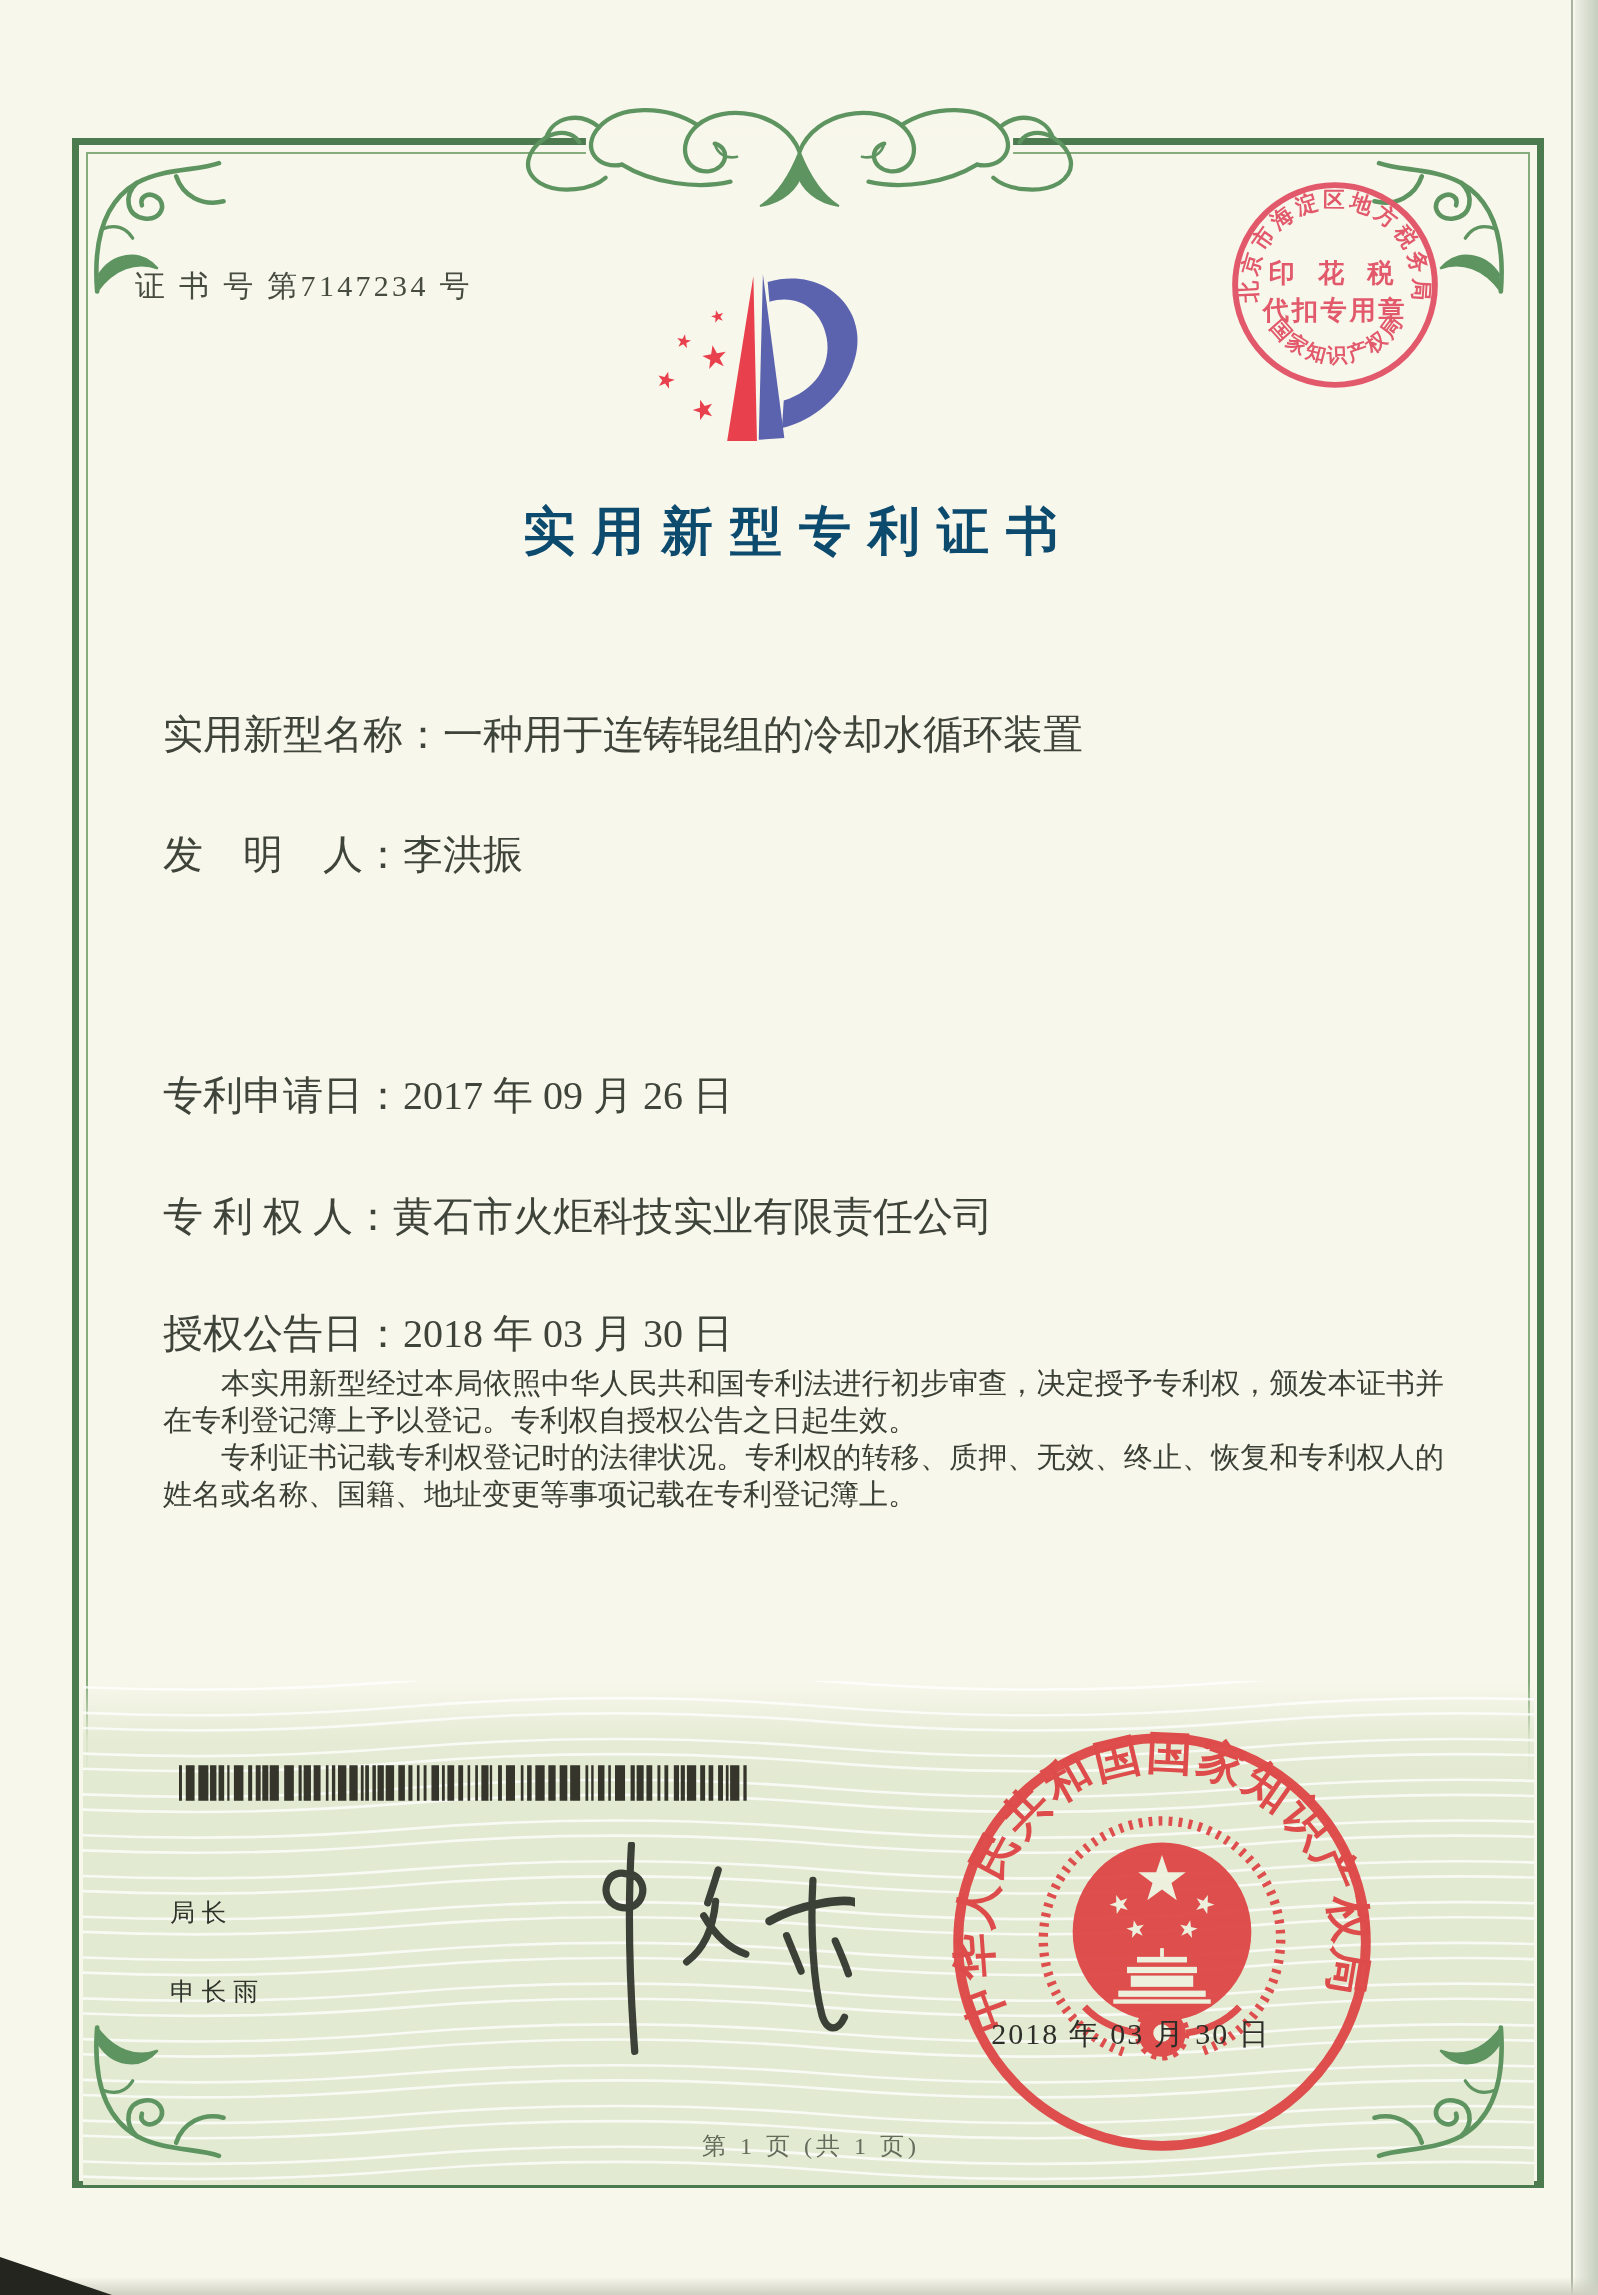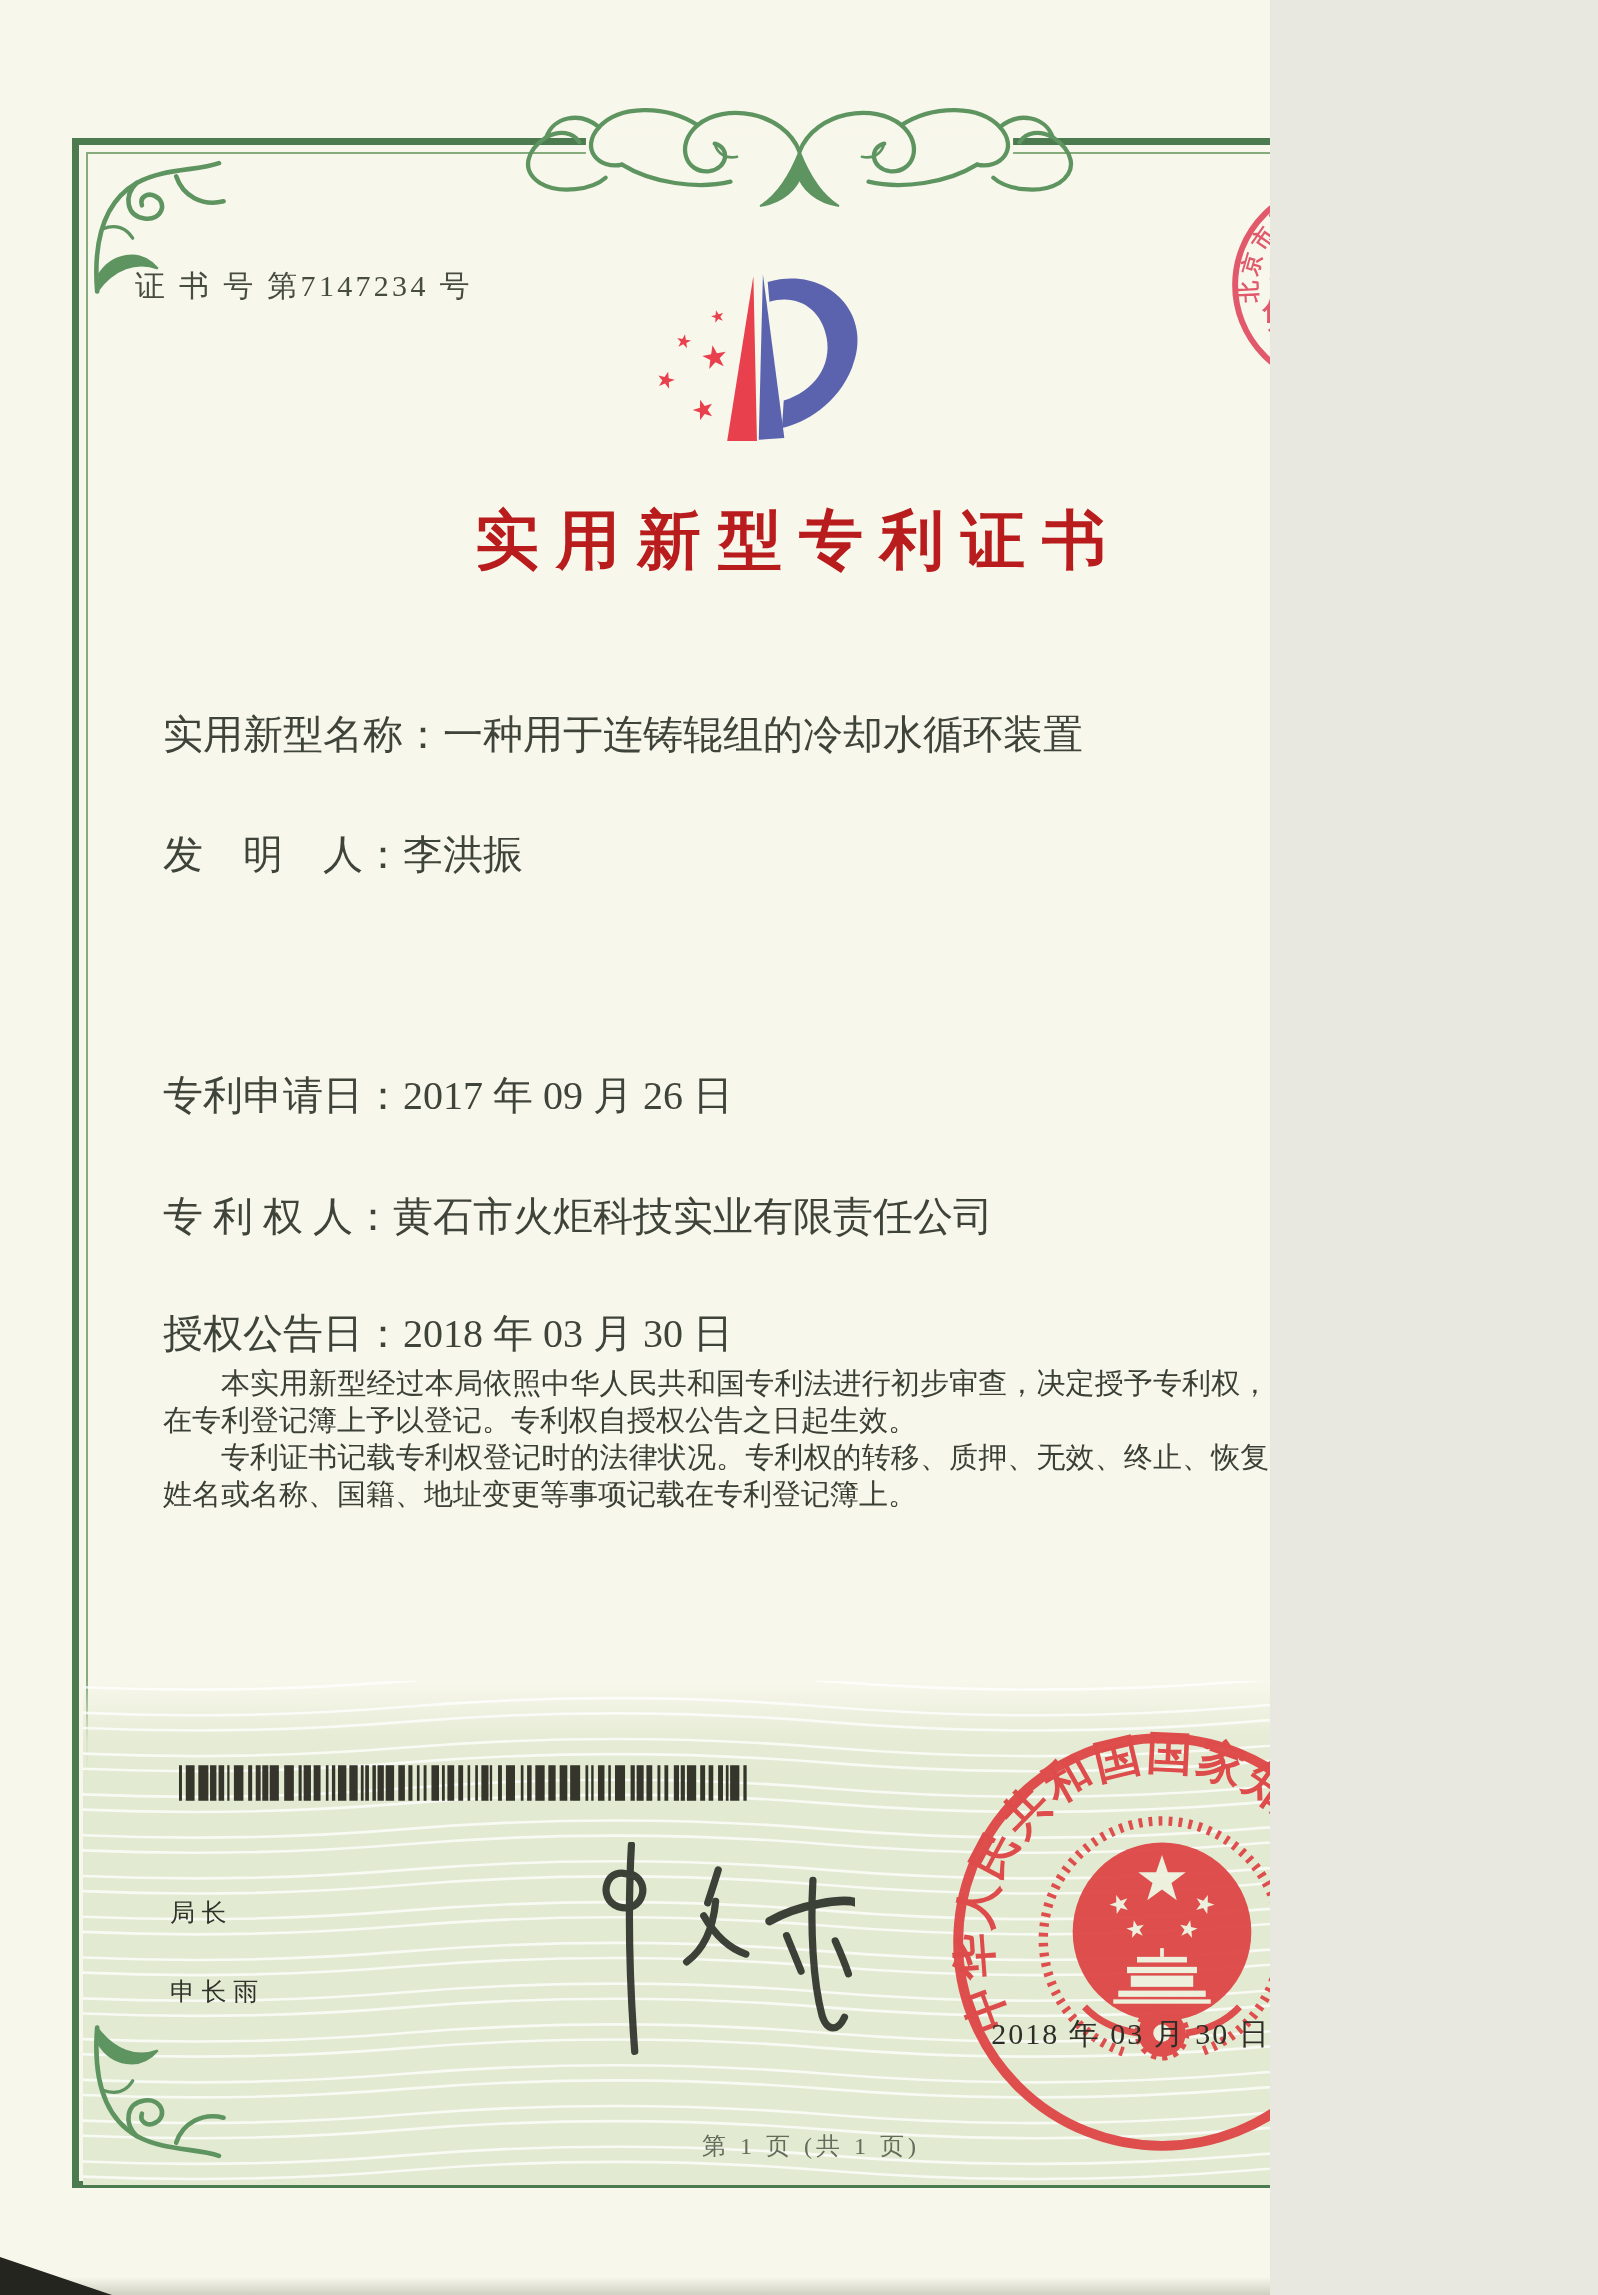--- a/index.html
+++ b/index.html
@@ -1,24 +1,24 @@
 <!DOCTYPE html>
 <html style="font-size:10.5px"><head>
 <meta charset="utf-8">
 <style>
   html,body{margin:0;padding:0;background:#e8e8e0;}
-  .page{position:relative;width:1270px;height:2295px;background:#f8f7ec;overflow:hidden;
+  .page{position:relative;width:1598px;height:2295px;background:#f8f7ec;overflow:hidden;
         font-family:"Liberation Serif","DejaVu Serif",serif;color:#3b4036;}
   .abs{position:absolute;}
   
   .border-outer{left:72px;top:138px;width:1472px;height:2050px;border:7.2px solid #4c7b50;box-sizing:border-box;}
   .border-inner{left:86px;top:152px;width:1444px;height:2022px;border:2px solid #86ac7e;box-sizing:border-box;}
   .cert-no{left:135px;top:266px;font-size:30px;letter-spacing:3.3px;color:#474c41;}
-  .title{left:0;top:497px;width:1598px;text-align:center;font-size:64px;font-weight:600;
-         letter-spacing:17px;color:#b91c1c;}
+  .title{left:0;top:497px;width:1598px;text-align:center;font-size:52px;font-weight:600;
+         letter-spacing:17px;color:#0c4a6e;}
   .field{left:163px;width:1302px;font-size:40px;color:#3f443a;white-space:nowrap;}
   .f0{top:707px}.f1{top:827px}.f2{top:948px}.f3{top:1068px}.f4{top:1189px}.f5{top:1306px}
   .paras{left:163px;top:1365px;width:1281px;font-size:29px;line-height:37px;text-align:justify;color:#3b4036;}
   .paras p{margin:0;text-indent:58px;}
   .green-zone{left:83px;top:1681px;width:1451px;height:504px;
      background:linear-gradient(to bottom, rgba(227,234,210,0) 0px, rgba(227,234,210,.9) 59px, #e3ead2 99px);}
   .signer{left:170px;font-size:25px;color:#2f342b;letter-spacing:6.6px;}
   .s-title{top:1896px}.s-name{top:1975px}
   .seal-date{left:947px;top:2014px;width:368px;text-align:center;font-size:30px;letter-spacing:2px;color:#2e2e29;}
   .footer{left:460px;top:2130px;width:460px;text-align:right;font-size:24px;letter-spacing:4px;color:#646c5b;}

